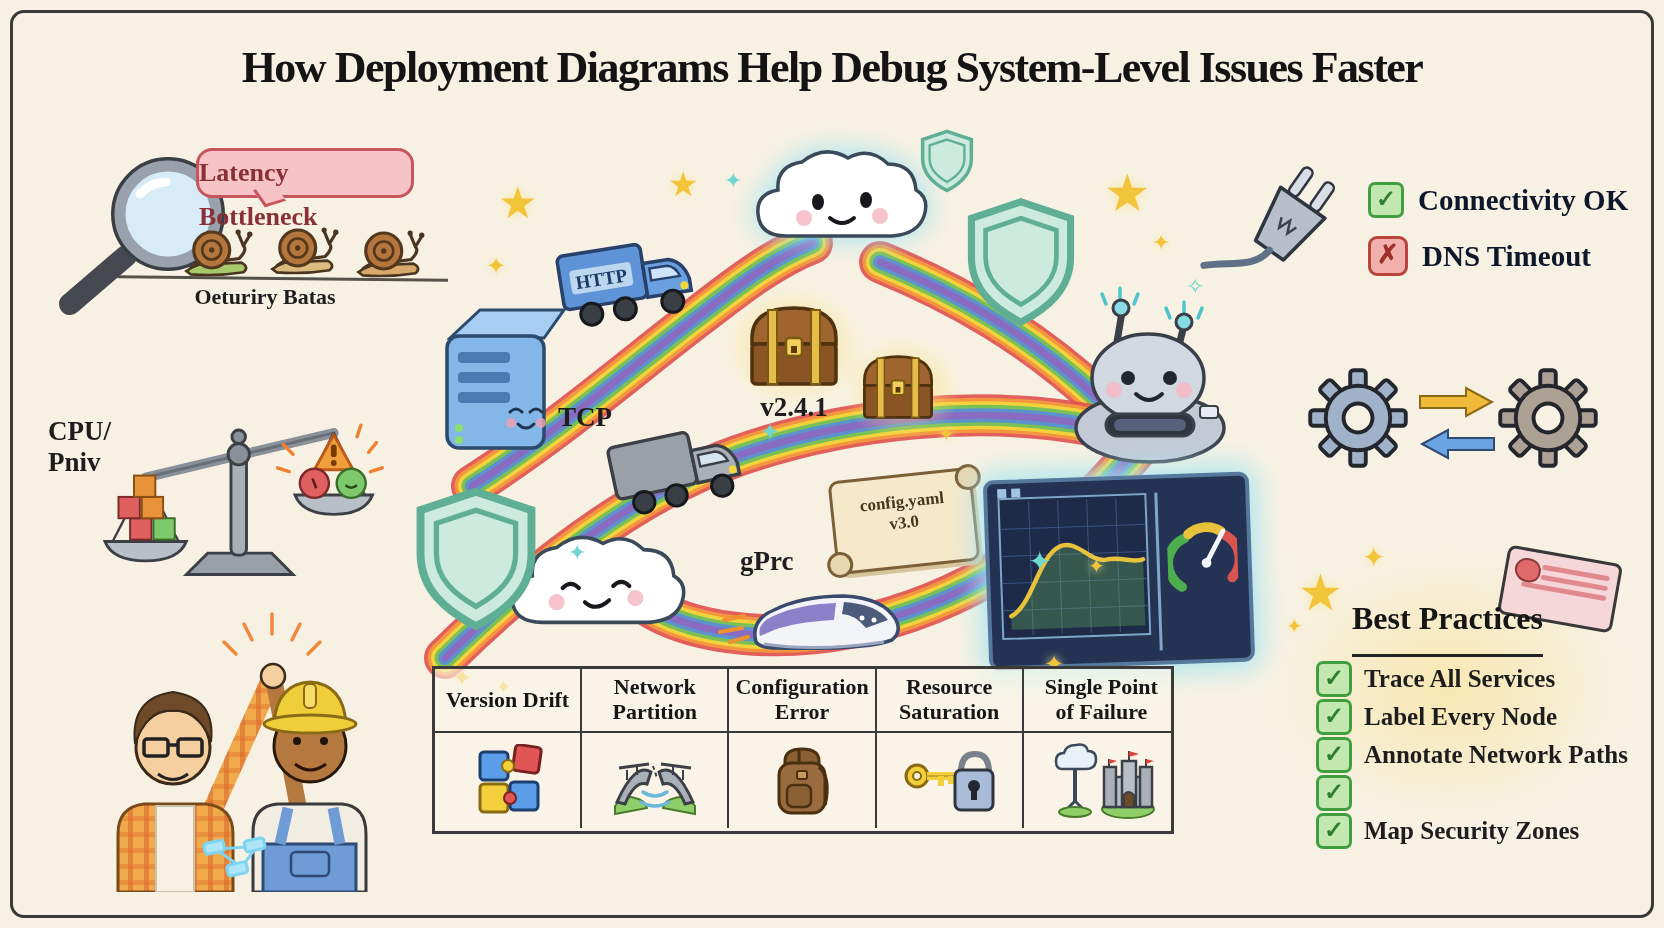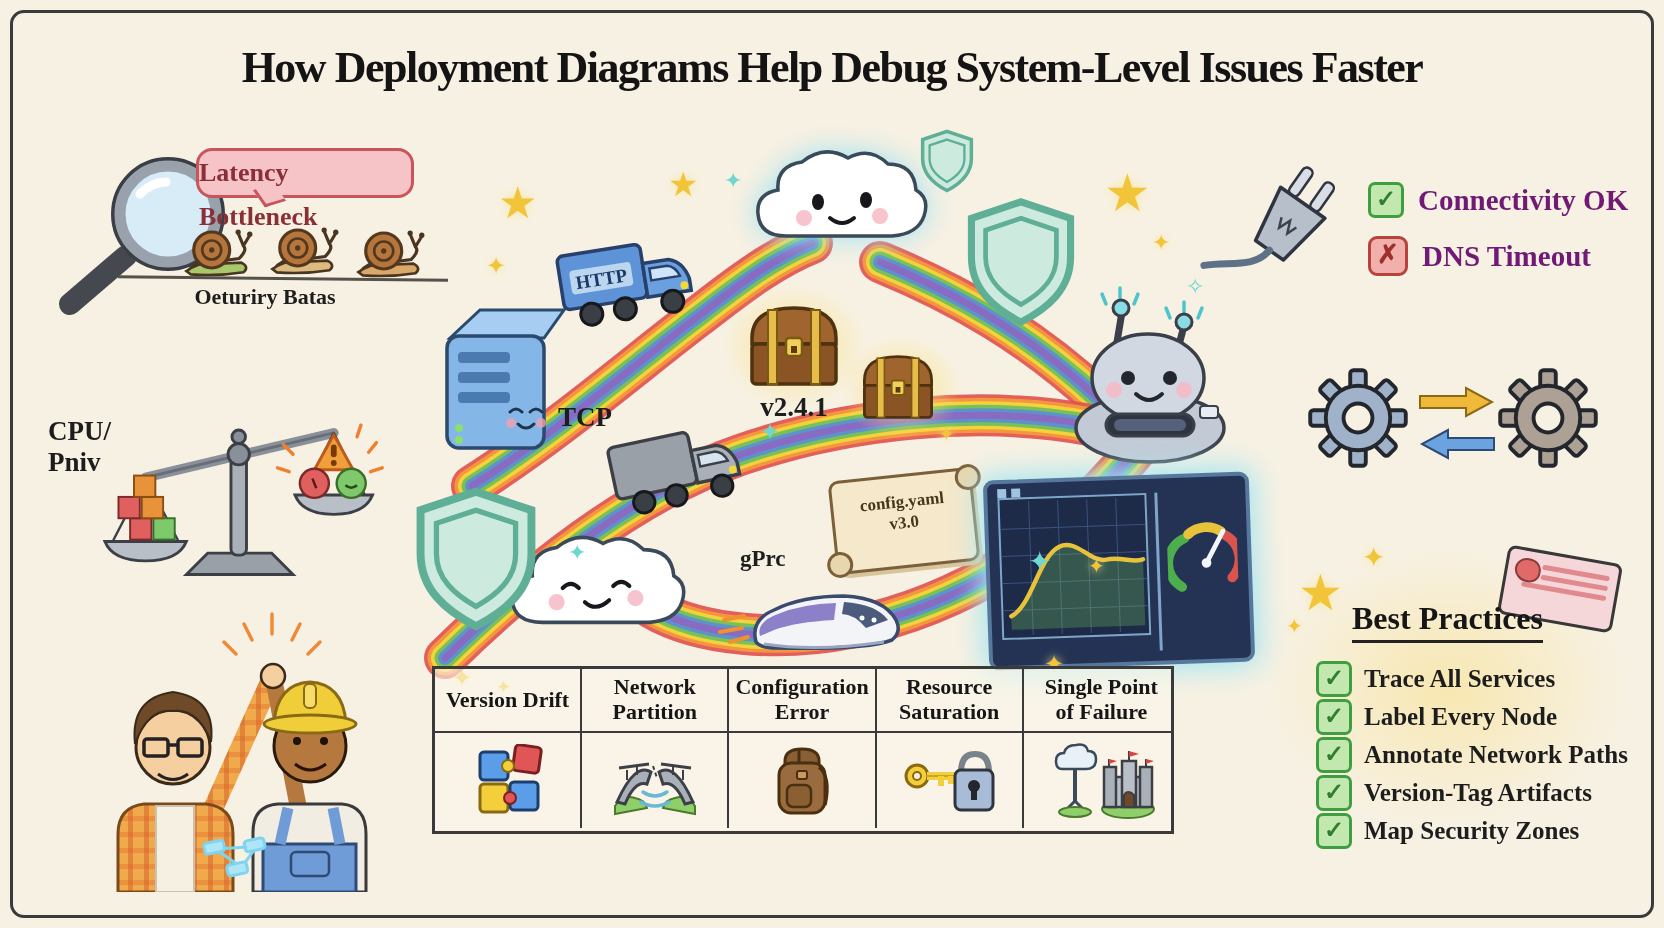--- a/index.html
+++ b/index.html
@@ -38,30 +38,30 @@
           box-shadow:3px 4px 0 #d8c49a;padding-top:14px;}
   .scroll:before,.scroll:after{content:"";position:absolute;width:20px;height:20px;border:3px solid #7a5f38;
           background:#e8d6ae;border-radius:50%;}
   .scroll:before{left:-12px;bottom:-6px;} .scroll:after{right:-12px;top:-6px;}
   .glowbox{background:radial-gradient(closest-side,rgba(248,226,150,.65),rgba(248,226,150,0));z-index:1;}
   .stamp{background:#f6d7d9;border:3px solid #383838;border-radius:8px;z-index:2;padding:6px 8px;}
   .stamp .bar{height:5px;background:#e08a90;border-radius:3px;margin:5px 0 0 26px;}
   .stamp .blob{position:absolute;left:7px;top:7px;width:22px;height:20px;background:#e06a6a;
         border:2px solid #8a3a3a;border-radius:50% 50% 45% 55%;}
   .bp-title{font-size:32px;font-weight:bold;color:#161616;border-bottom:3.5px solid #222;
-        padding-bottom:3px;z-index:2;}
+        padding-bottom:17px;z-index:2;}
   .itable{border:3.5px solid #3a3a3a;display:grid;grid-template-columns:repeat(5,1fr);
         grid-template-rows:64px 95px;z-index:2;background:rgba(250,246,234,.6);}
   .itable .hd{border-right:2.5px solid #3a3a3a;border-bottom:2.5px solid #3a3a3a;display:flex;
         align-items:center;justify-content:center;text-align:center;font-weight:bold;font-size:22px;
         line-height:1.12;color:#161616;padding:2px 6px;}
   .itable .ic{border-right:2.5px solid #3a3a3a;display:flex;align-items:center;justify-content:center;}
   .itable .hd:nth-child(5),.itable .ic:nth-child(10){border-right:none;padding-left:14px;}
   .connrow{display:flex;align-items:center;gap:14px;z-index:2;}
-  .connrow .txt{font-size:29px;font-weight:bold;color:#701a75;}
+  .connrow .txt{font-size:29px;font-weight:bold;color:#0f172a;}
   .vsync{font-size:27px;font-weight:bold;color:#1b1b1b;text-align:center;z-index:2;}
   .cloudglow{filter:drop-shadow(0 0 14px #9fe2f2);}
   .chestglow{background:radial-gradient(closest-side,rgba(250,225,130,.85),rgba(250,225,130,0));}
 </style>
 </head>
 <body>
 
 <div class="canvas">
   <div class="frame"></div>
 
@@ -316,21 +316,21 @@
     <circle cx="64" cy="72" r="11" fill="#3a3f45" stroke="#16181c" stroke-width="3"></circle>
     <circle cx="112" cy="72" r="11" fill="#3a3f45" stroke="#16181c" stroke-width="3"></circle>
     <circle cx="126" cy="58" r="4" fill="#f2d83b"></circle>
   </svg>
 
   <div class="abs scroll" style="left:832px;top:474px;width:138px;height:74px;transform:rotate(-6deg)">
     <div>config.yaml</div>
     <div>v3.0</div>
   </div>
 
-  <div class="abs z2 lbl" style="left:740px;top:546px;font-size:23px">gPrc</div>
+  <div class="abs z2 lbl" style="left:740px;top:546px;font-size:27px">gPrc</div>
   <svg class="abs z2" style="left:716px;top:580px" width="190" height="78" viewBox="0 0 190 78">
     <g stroke="#f0912f" stroke-width="4" stroke-linecap="round">
       <line x1="8" y1="40" x2="28" y2="36"></line>
         <line x1="4" y1="52" x2="26" y2="48"></line>
         <line x1="14" y1="62" x2="32" y2="57"></line>
     </g>
     <path d="M40,62 Q34,40 58,30 Q86,16 128,16 Q168,18 180,40 Q186,52 176,60 Q150,70 60,68 Q44,68 40,62 Z" fill="#f2f4f8" stroke="#3a4a6e" stroke-width="3.5"></path>
     <path d="M44,56 Q40,42 62,34 Q86,24 120,23 L118,40 Q80,42 58,50 Z" fill="#7a6bc0" opacity=".85"></path>
     <path d="M128,22 Q160,24 172,40 L150,48 Q138,34 126,34 Z" fill="#3a4a6e" opacity=".9"></path>
     <circle cx="146" cy="38" r="2.5" fill="#fff"></circle>
@@ -478,21 +478,20 @@
     <div class="bp-item">
       <span class="chk">✓</span>
       <span class="txt">Label Every Node</span>
     </div>
     <div class="bp-item">
       <span class="chk">✓</span>
       <span class="txt">Annotate Network Paths</span>
     </div>
     <div class="bp-item">
       <span class="chk">✓</span>
-      <span class="txt">Version-Tag Artifacts</span>
     </div>
     <div class="bp-item">
       <span class="chk">✓</span>
       <span class="txt">Map Security Zones</span>
     </div>
   </div>
 
   <div class="abs itable" style="left:432px;top:666px;width:736px;height:162px">
     <div class="hd">Version Drift</div>
     <div class="hd">Network Partition</div>

